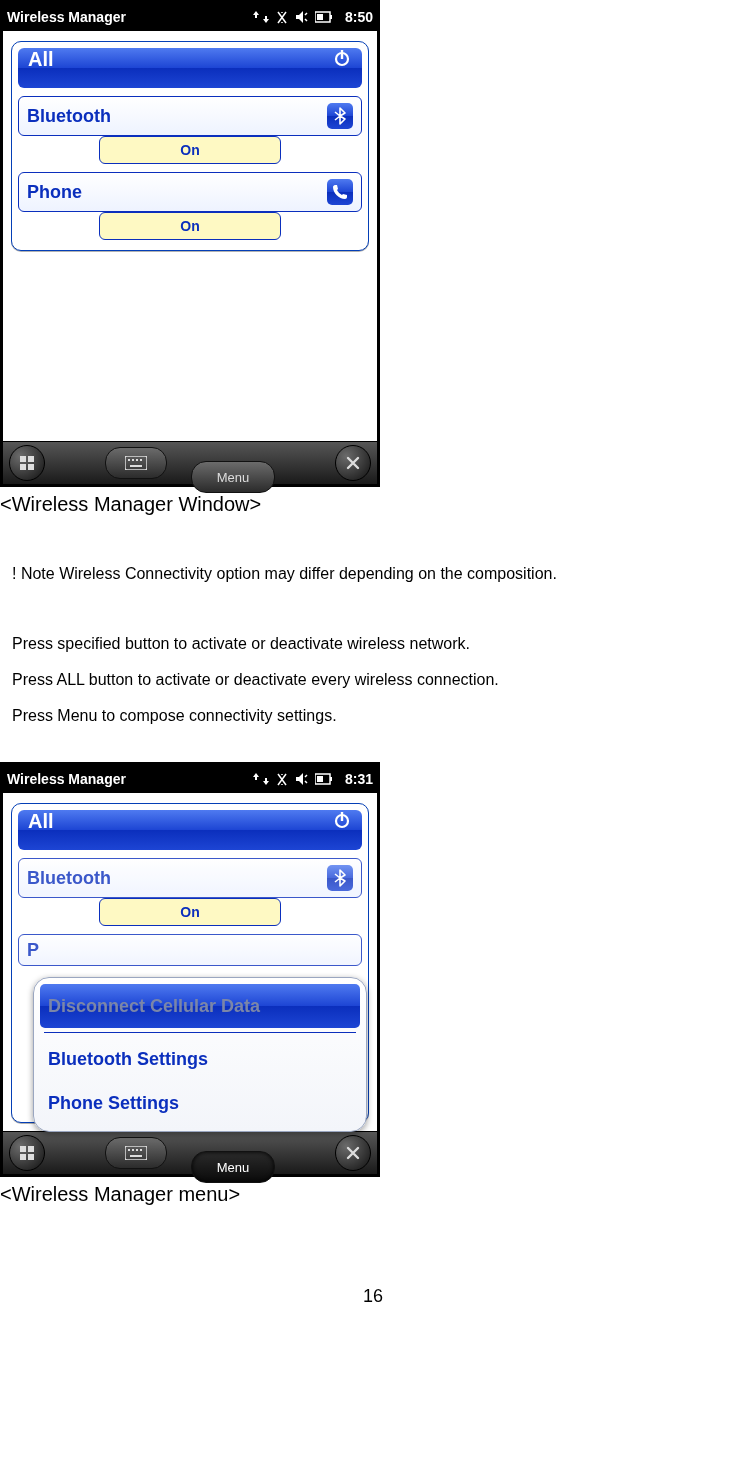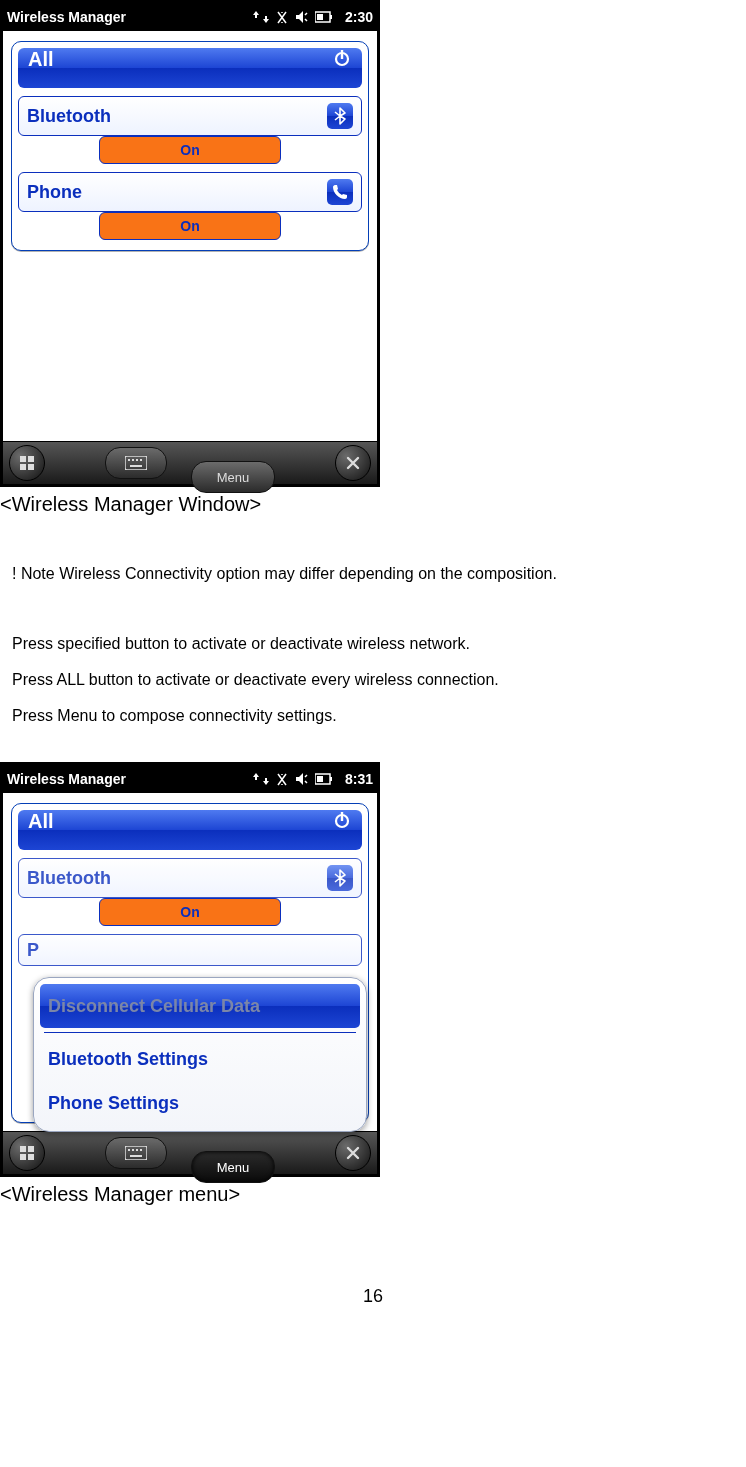--- a/index.html
+++ b/index.html
@@ -92,21 +92,21 @@
     align-items: center;
     justify-content: center;
     font-size: 14px;
   }
   .status-pill {
     width: 180px;
     height: 26px;
     margin: 0 auto 4px auto;
     border: 1px solid #0b2fbd;
     border-radius: 6px;
-    background: #f97316;
+    background: #fef9c3;
     color: #0b2fbd;
     font-weight: 700;
     font-size: 14px;
     display: flex;
     align-items: center;
     justify-content: center;
   }
   .device .spacer1 { height: 170px; }
   .taskbar {
     height: 42px;
@@ -253,21 +253,21 @@
               <path d="M12 3l-2 2m0 4l2 2" stroke="#fff" stroke-width="1.5"></path>
             </svg>
         </span>
         <span>
           <svg width="18" height="12" viewBox="0 0 18 12">
               <rect x="0" y="1" width="15" height="10" fill="none" stroke="#fff" stroke-width="1.5"></rect>
               <rect x="15" y="4" width="2" height="4" fill="#fff"></rect>
               <rect x="2" y="3" width="6" height="6" fill="#fff"></rect>
             </svg>
         </span>
-        <span class="time">2:30</span>
+        <span class="time">8:50</span>
       </span>
     </div>
 
     <div class="wm-body">
       <div class="panel">
         <div class="all-row">
           <span>All</span>
           <span>
             <svg width="20" height="20" viewBox="0 0 20 20">
                 <circle cx="10" cy="11" r="6" fill="none" stroke="#fff" stroke-width="2.2"></circle>

